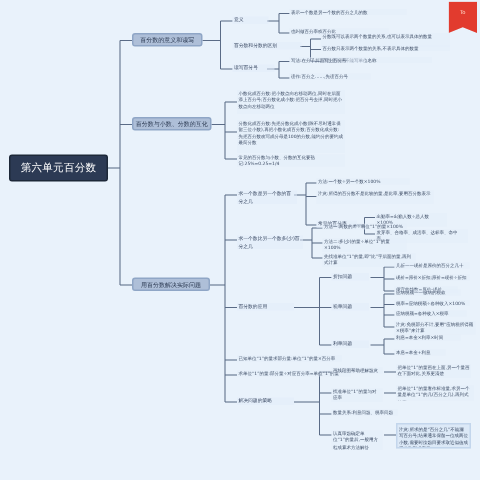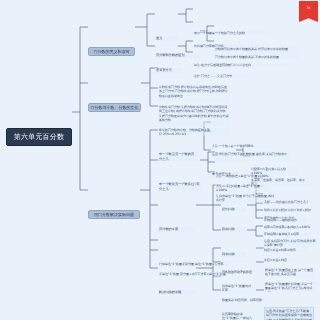--- a/index.html
+++ b/index.html
@@ -5,21 +5,21 @@
   html,body{margin:0;padding:0;}
   body{
     width:320px;height:320px;overflow:hidden;
     background:#e9f2fb;
     font-family:"DejaVu Sans","Liberation Sans",sans-serif;
     position:relative;
   }
   #canvas{position:absolute;inset:0;}
   svg.links{position:absolute;inset:0;width:320px;height:320px;pointer-events:none;}
 
-  .node{position:absolute;box-sizing:border-box;margin-top:25px;}
+  .node{position:absolute;box-sizing:border-box;}
 
   
   .root{
     left:6px;top:103px;width:66px;height:18px;
     background:#2c3a54;border:1px solid #1d2838;border-radius:2px;
     color:#ffffff;font-size:7px;line-height:16px;text-align:center;
     letter-spacing:0.2px;white-space:nowrap;overflow:hidden;
   }
   
   .branch{

